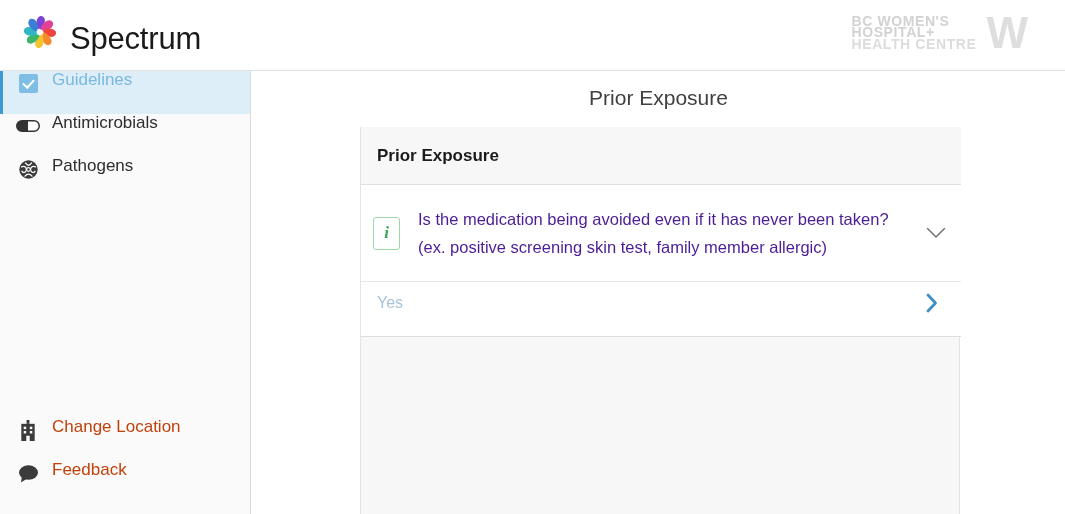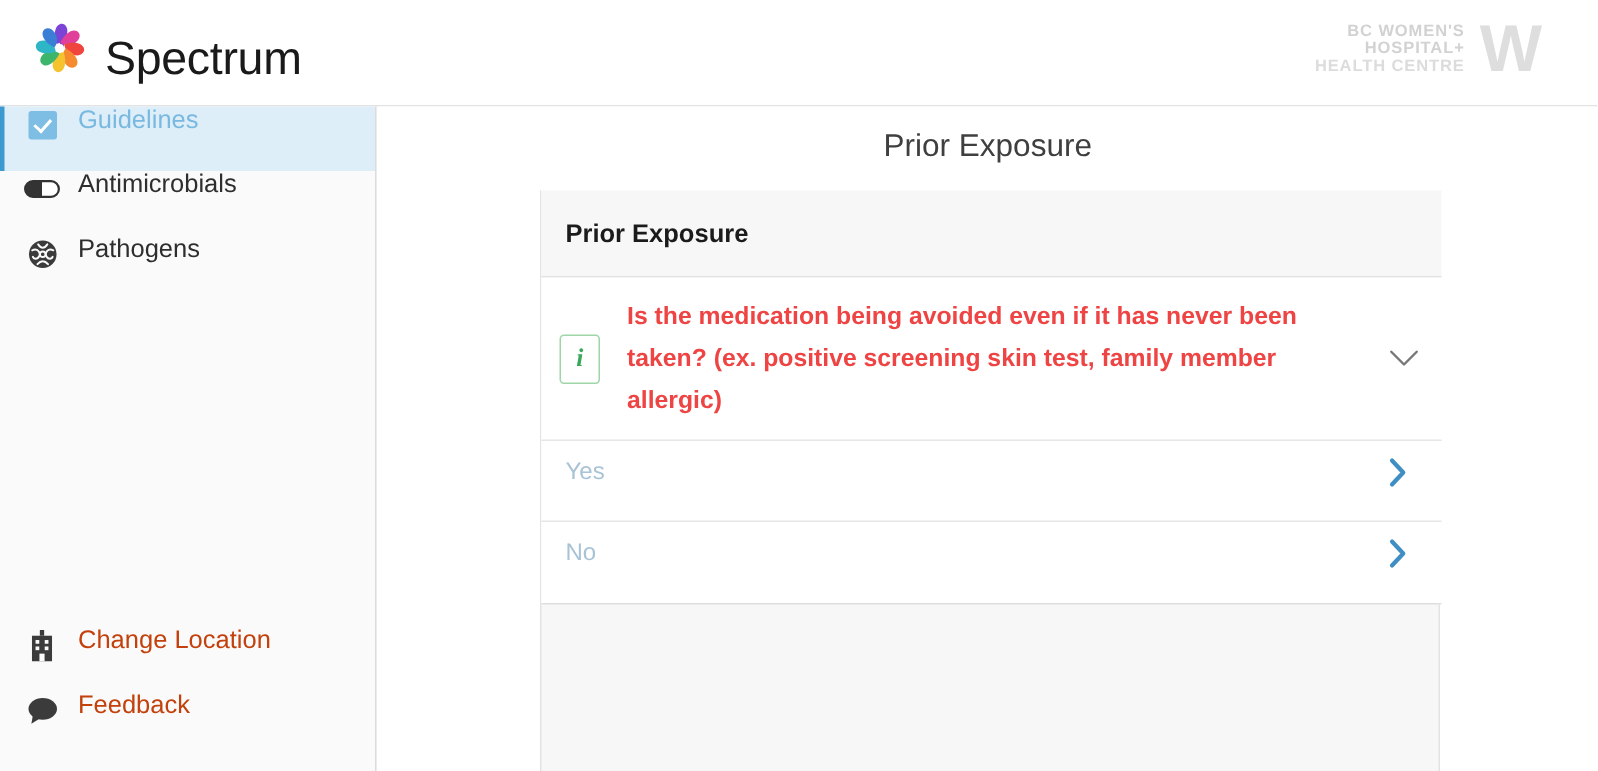--- a/index.html
+++ b/index.html
@@ -58,23 +58,23 @@
 
   .hospital-logo {
     position: absolute;
     right: 38px;
     top: 14px;
     display: flex;
     align-items: center;
     gap: 10px;
   }
   .hospital-text {
-    text-align: right;
+    text-align: left;
     color: #d2d2d2;
-    font-size: 11px;
+    font-size: 14px;
     font-weight: 700;
     letter-spacing: 0.6px;
     line-height: 11.5px;
     text-transform: uppercase;
   }
   .hospital-text .line3 { color: #dcdcdc; }
   .hospital-w {
     font-size: 44px;
     font-weight: 700;
     color: #dedede;
@@ -241,22 +241,22 @@
     font-family: "Liberation Serif", serif;
     display: flex;
     align-items: center;
     justify-content: center;
     margin-right: 18px;
   }
   .question-text {
     flex: 1 1 auto;
     font-size: 16.5px;
     line-height: 28px;
-    color: #ef4444;
-    font-weight: 700;
+    color: #4c1d95;
+    font-weight: 400;
     padding-right: 10px;
   }
   .chev-down {
     flex: 0 0 auto;
     width: 34px;
     display: flex;
     align-items: center;
     justify-content: center;
   }
 
@@ -416,28 +416,20 @@
 
         <div class="answer-row">
           <span class="answer-label">Yes</span>
           <span class="chev-right">
             <svg width="12" height="20" viewBox="0 0 12 20" xmlns="http://www.w3.org/2000/svg">
               <path d="M2 2 L9.5 10 L2 18" fill="none" stroke="#3f8fc4" stroke-width="2.8" stroke-linecap="round" stroke-linejoin="round"></path>
             </svg>
           </span>
         </div>
 
-        <div class="answer-row">
-          <span class="answer-label">No</span>
-          <span class="chev-right">
-            <svg width="12" height="20" viewBox="0 0 12 20" xmlns="http://www.w3.org/2000/svg">
-              <path d="M2 2 L9.5 10 L2 18" fill="none" stroke="#3f8fc4" stroke-width="2.8" stroke-linecap="round" stroke-linejoin="round"></path>
-            </svg>
-          </span>
-        </div>
 
       </div>
 
     </div>
 
   </div>
 
 </div>
 
 </body></html>

